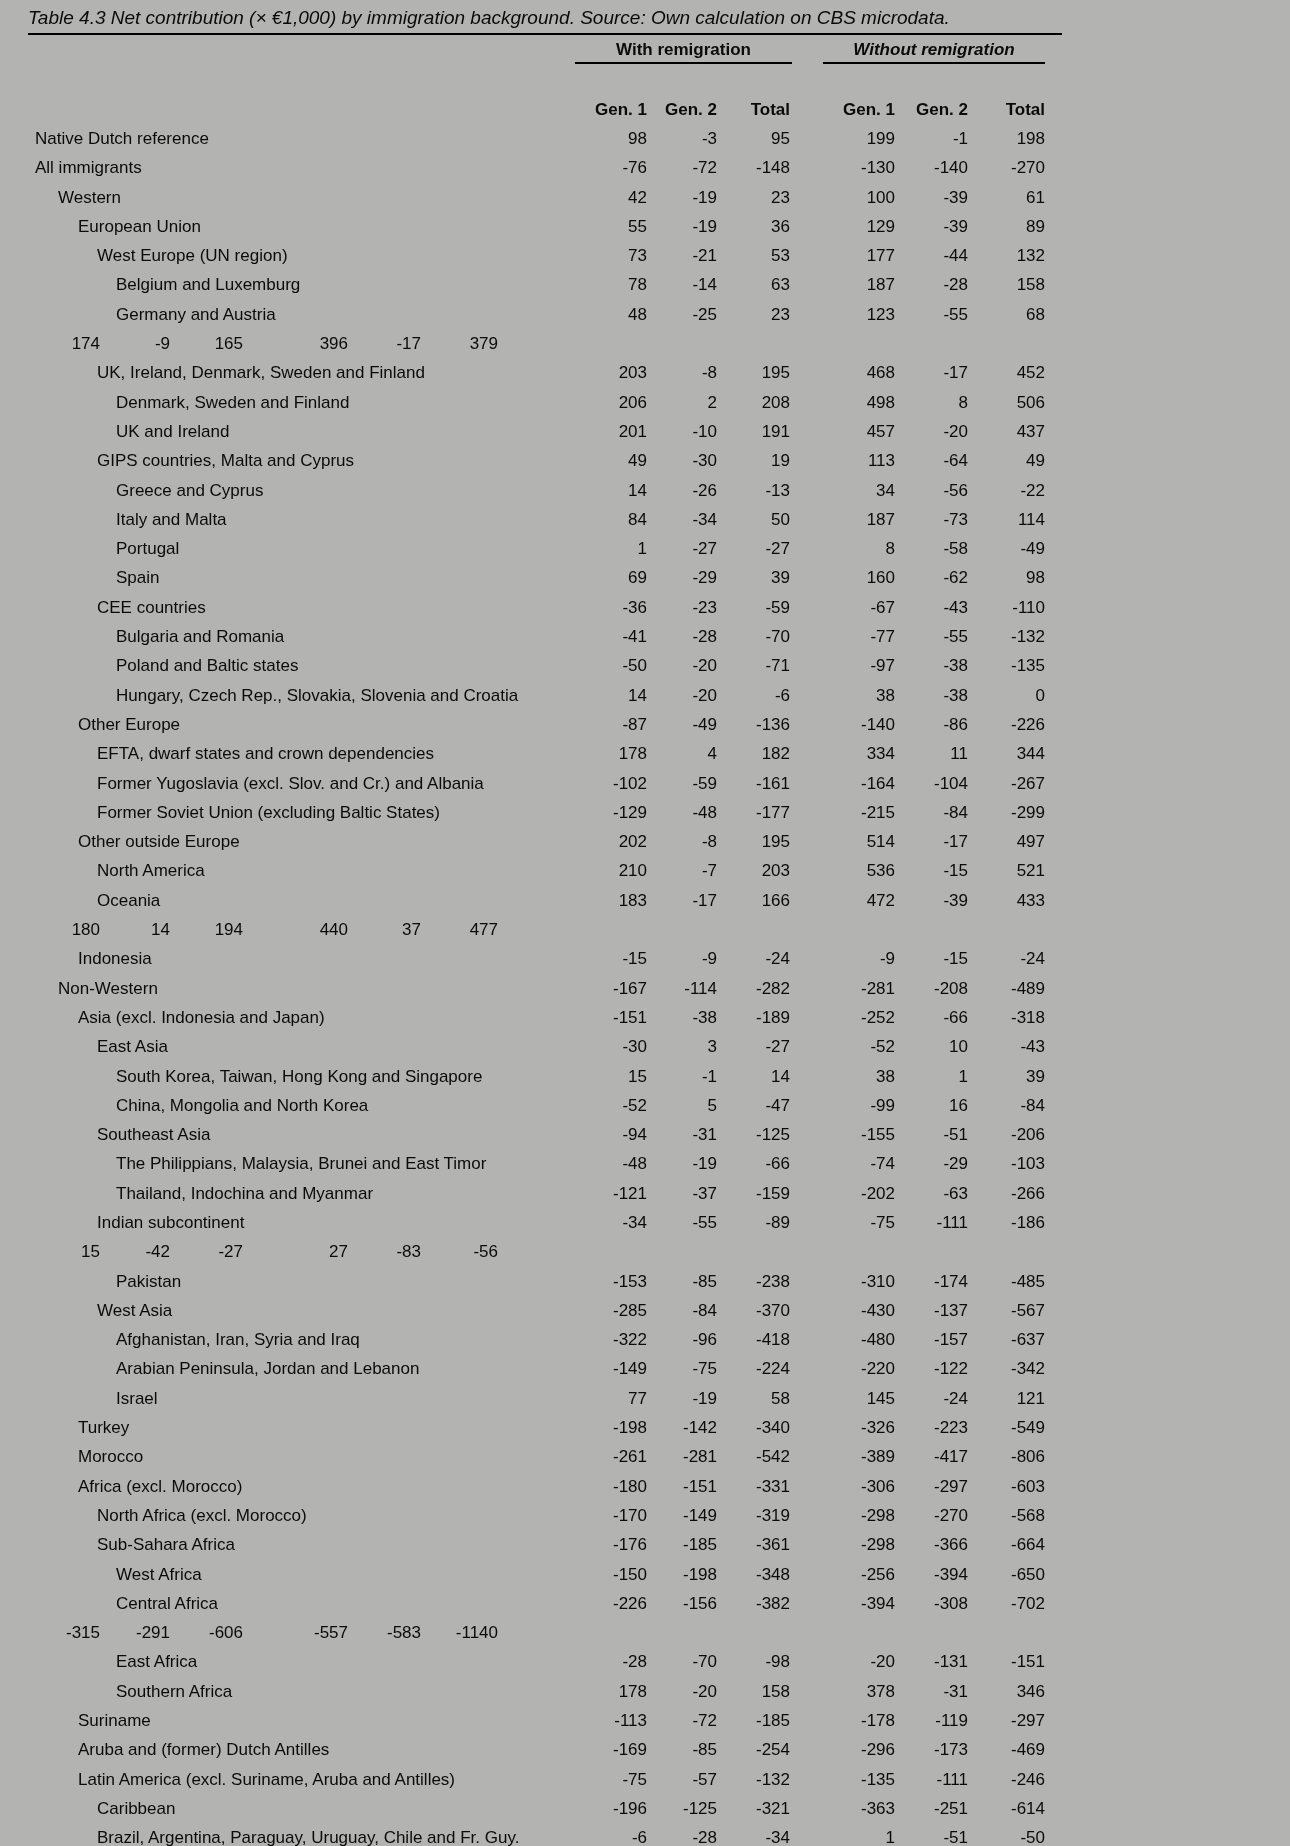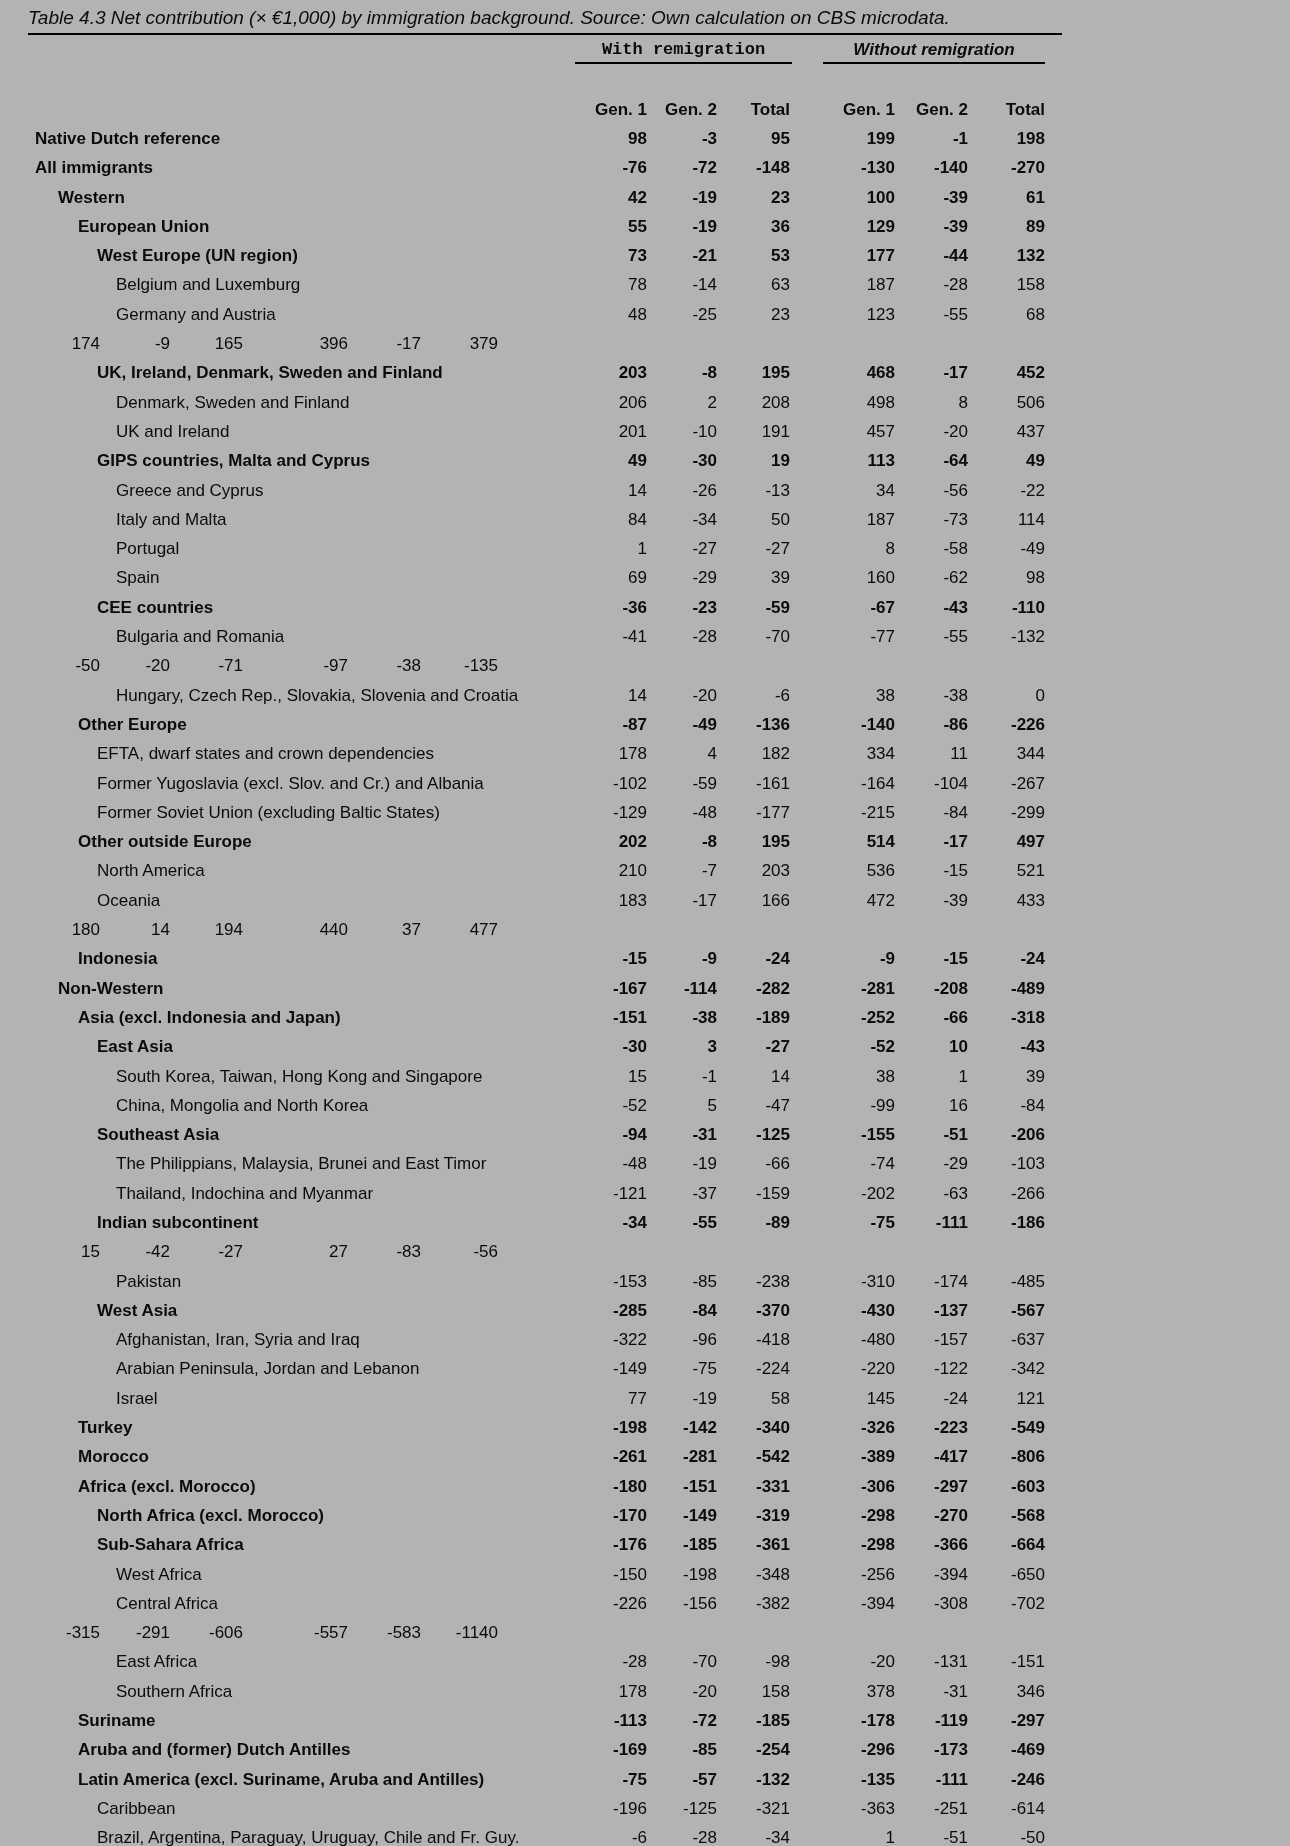--- a/index.html
+++ b/index.html
@@ -36,39 +36,39 @@
     line-height: 26px;
     font-size: 17px;
     font-weight: bold;
     margin-top: 2px;
   }
   .label-spacer { flex: 0 0 547px; }
   .group-cell {
     text-align: center;
     border-bottom: 2px solid #000;
   }
-  .group1 { flex: 0 0 217px; font-family: Liberation Mono, monospace; }
+  .group1 { flex: 0 0 217px; }
   .group2 { flex: 0 0 222px; margin-left: 31px; font-style: italic; }
   .colhdr-row {
     display: flex;
     height: 28px;
     line-height: 28px;
     font-size: 17px;
     font-weight: bold;
     margin-top: 32px;
   }
   
   .row {
     display: flex;
     height: 29.3px;
     line-height: 29.3px;
     font-size: 17px;
     white-space: nowrap;
   }
-  .row.bold { font-weight: bold; align-items: flex-end; }
+  .row.bold { font-weight: normal; align-items: flex-end; }
   .cell { flex: 0 0 auto; overflow: hidden; }
   .label { width: 547px; }
   .num { text-align: right; }
   .n0 { width: 72px; }
   .n1 { width: 70px; }
   .n2 { width: 73px; }
   .n3 { width: 72px; }
   .n4 { width: 73px; }
   .n5 { width: 77px; }
   .gap-after { margin-right: 33px; }
@@ -261,20 +261,21 @@
         <div class="row">
           <div class="cell label ind4">Bulgaria and Romania</div>
           <div class="cell num n0">-41</div>
           <div class="cell num n1">-28</div>
           <div class="cell num n2 gap-after">-70</div>
           <div class="cell num n3">-77</div>
           <div class="cell num n4">-55</div>
           <div class="cell num n5">-132</div>
         </div>
         <div class="row">
+          <div class="cell label ind4">Poland and Baltic states</div>
           <div class="cell num n0">-50</div>
           <div class="cell num n1">-20</div>
           <div class="cell num n2 gap-after">-71</div>
           <div class="cell num n3">-97</div>
           <div class="cell num n4">-38</div>
           <div class="cell num n5">-135</div>
         </div>
         <div class="row">
           <div class="cell label ind4">Hungary, Czech Rep., Slovakia, Slovenia and Croatia</div>
           <div class="cell num n0">14</div>

